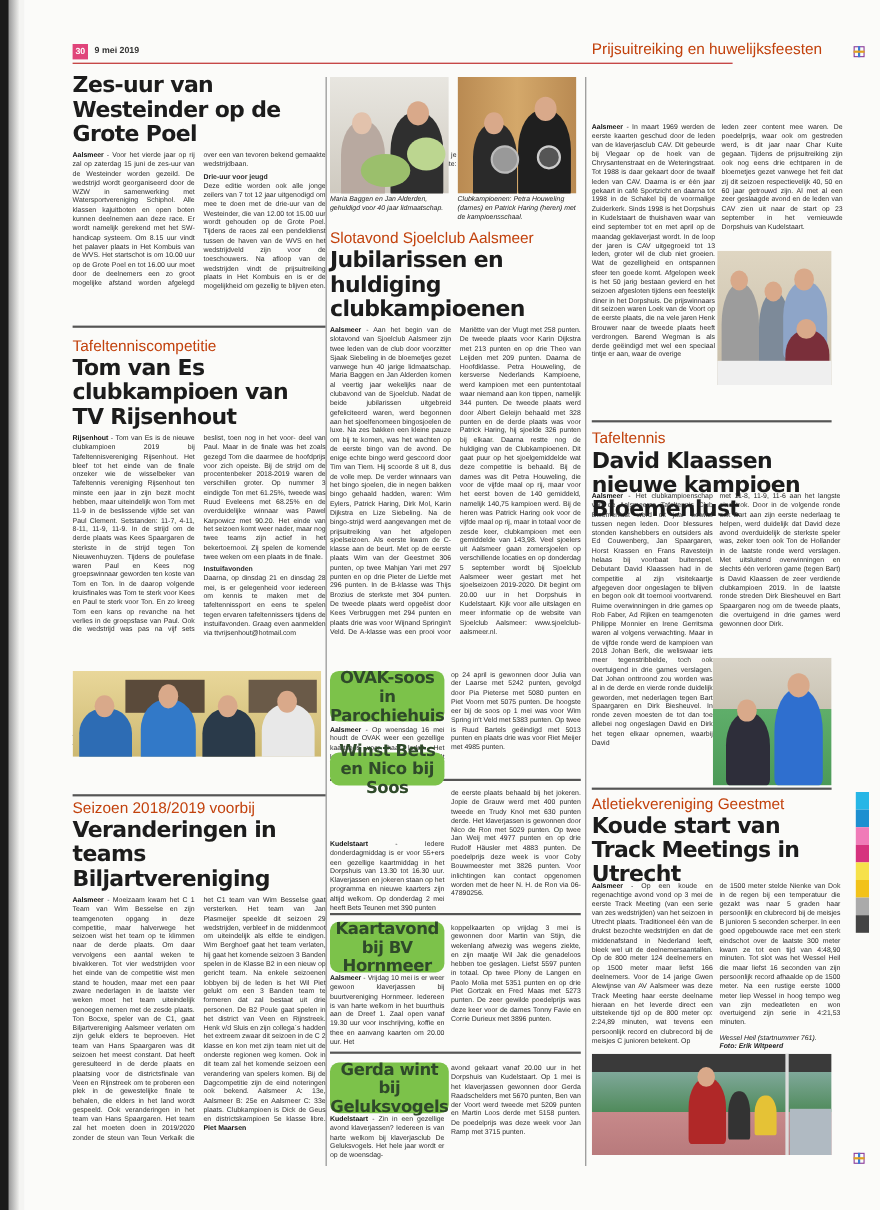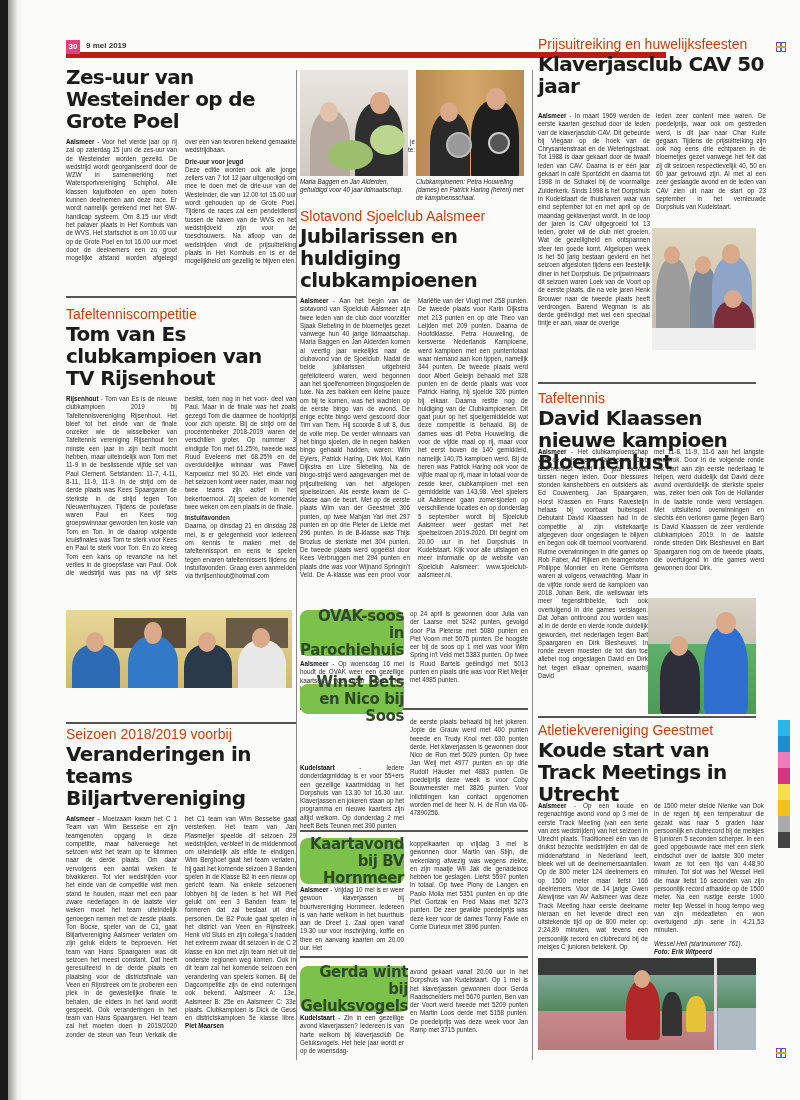--- a/index.html
+++ b/index.html
@@ -10,41 +10,41 @@
   .scan-edge2 { position: absolute; left: 8px; top: 0; width: 10px; height: 1100px; background: linear-gradient(90deg,#9a9a9a,#f4f4f2); }
   .page { position: absolute; left: 22px; top: 0; width: 778px; height: 1100px; background: #fbfbf9; }
 
   .reg { position: absolute; width: 10px; height: 10px; border: 1.5px solid #8a3a9a; }
   .reg::before { content:""; position:absolute; left:3px; top:-1px; width:1.5px; height:10px; background:#3a7bd5; }
   .reg::after { content:""; position:absolute; left:-1px; top:3px; width:10px; height:1.5px; background:#e0a020; }
 
   .colorbar { position: absolute; left: 778px; top: 720px; width: 12px; }
   .colorbar div { height: 16px; }
 
-  .header { position: absolute; left: 66px; top: 38px; width: 600px; height: 20px; border-bottom: 6px solid #b91c1c; }
+  .header { position: absolute; left: 66px; top: 38px; width: 600px; height: 20px; border-bottom: 1px solid #b91c1c; }
   .page-num { position: absolute; left: 0; top: 2px; width: 14px; height: 14px; background: #e0447a; color: #fff; font-size: 8px; font-weight: bold; text-align: center; line-height: 14px; }
   .issue-date { position: absolute; left: 20px; top: 3px; font-size: 8px; font-weight: bold; color: #333; }
 
   .article { position: absolute; }
   .kicker { font-size: 14px; color: #c2410c; letter-spacing: 0; line-height: 17px; }
   .headline { font-family: "DejaVu Sans", sans-serif; font-weight: bold; font-size: 20px; line-height: 22px; color: #1c1c1c; letter-spacing: -0.6px; }
   .body { font-size: 6.3px; line-height: 8.3px; color: #2b2b2b; text-align: justify; column-gap: 8px; }
   .body b { color: #111; }
   .body .sub { font-weight: bold; margin-top: 3px; }
   .caption { font-size: 6.3px; line-height: 8px; font-style: italic; color: #222; }
 
   .rule { position: absolute; height: 1.5px; background: #555; }
   .vrule { position: absolute; width: 1px; background: #888; }
 
   .photo { position: absolute; overflow: hidden; }
   .ph-bg { position: absolute; inset: 0; }
   .person { position: absolute; border-radius: 45% 45% 8% 8%; }
   .head { position: absolute; border-radius: 50%; background: #d9a98a; }
 
-  .green-box { position: absolute; background: #7cc24a; border-radius: 8px; display: flex; align-items: center; justify-content: center; text-align: right; font-family: "DejaVu Sans", sans-serif; font-weight: bold; color: #2f4a2a; line-height: 17px; font-size: 15px; letter-spacing: -0.4px; }
+  .green-box { position: absolute; background: #7cc24a; border-radius: 8px; display: flex; align-items: center; justify-content: center; text-align: center; font-family: "DejaVu Sans", sans-serif; font-weight: bold; color: #2f4a2a; line-height: 17px; font-size: 15px; letter-spacing: -0.4px; }
 </style>
 </head>
 <body>
 
 <div class="scan-edge"></div>
 <div class="scan-edge2"></div>
 
 <div class="page"></div>
 
 <div class="reg" style="left:776px;top:42px"></div>
@@ -109,21 +109,20 @@
     <span>- Aan het begin van de slotavond van Sjoelclub Aalsmeer zijn twee leden van de club door voorzitter Sjaak Siebeling in de bloemetjes gezet vanwege hun 40 jarige lidmaatschap. Maria Baggen en Jan Alderden komen al veertig jaar wekelijks naar de clubavond van de Sjoelclub. Nadat de beide jubilarissen uitgebreid gefeliciteerd waren, werd begonnen aan het sjoelfenomeen bingosjoelen de luxe. Na zes bakken een kleine pauze om bij te komen, was het wachten op de eerste bingo van de avond. De enige echte bingo werd gescoord door Tim van Tiem. Hij scoorde 8 uit 8, dus de volle mep. De verder winnaars van het bingo sjoelen, die in negen bakken bingo gehaald hadden, waren: Wim Eylers, Patrick Haring, Dirk Mol, Karin Dijkstra en Lize Siebeling. Na de bingo-strijd werd aangevangen met de prijsuitreiking van het afgelopen sjoelseizoen. Als eerste kwam de C-klasse aan de beurt. Met op de eerste plaats Wim van der Geestmet 306 punten, op twee Mahjan Yari met 297 punten en op drie Pieter de Liefde met 296 punten. In de B-klasse was Thijs Brozius de sterkste met 304 punten. De tweede plaats werd opgeëist door Kees Verbruggen met 294 punten en plaats drie was voor Wijnand Springin't Veld. De A-klasse was</span>
     <span>een prooi voor Mariëtte van der Vlugt met 258 punten. De tweede plaats voor Karin Dijkstra met 213 punten en op drie Theo van Leijden met 209 punten. Daarna de Hoofdklasse. Petra Houweling, de kersverse Nederlands Kampioene, werd kampioen met een puntentotaal waar niemand aan kon tippen, namelijk 344 punten. De tweede plaats werd door Albert Geleijn behaald met 328 punten en de derde plaats was voor Patrick Haring, hij sjoelde 326 punten bij elkaar. Daarna restte nog de huldiging van de Clubkampioenen. Dit gaat puur op het sjoelgemiddelde wat deze competitie is behaald. Bij de dames was dit Petra Houweling, die voor de vijfde maal op rij, maar voor het eerst boven de 140 gemiddeld, namelijk 140,75 kampioen werd. Bij de heren was Patrick Haring ook voor de vijfde maal op rij, maar in totaal voor de zesde keer, clubkampioen met een gemiddelde van 143,98. Veel sjoelers uit Aalsmeer gaan zomersjoelen op verschillende locaties en op donderdag 5 september wordt bij Sjoelclub Aalsmeer weer gestart met het sjoelseizoen 2019-2020. Dit begint om 20.00 uur in het Dorpshuis in Kudelstaart. Kijk voor alle uitslagen en meer informatie op de website van Sjoelclub Aalsmeer: www.sjoelclub-aalsmeer.nl.</span>
   </div>
 </div>
 
 <div class="vrule" style="left:296px;top:70px;height:990px"></div>
 <div class="vrule" style="left:532px;top:70px;height:990px"></div>
 
 <div class="article" style="left:538px;top:36px;width:228px">
   <div class="kicker">Prijsuitreiking en huwelijksfeesten</div>
-  <div class="headline">Klaverjasclub CAV 50 jaar</div>
   <div class="body" style="position:absolute;left:0;top:76px;width:112px;height:260px">
     <b>Aalsmeer</b>
     <span>- In maart 1969 werden de eerste kaarten geschud door de leden van de klaverjasclub CAV. Dit gebeurde bij Vlegaar op de hoek van de Chrysantenstraat en de Weteringstraat. Tot 1988 is daar gekaart door de twaalf leden van CAV. Daarna is er één jaar gekaart in café Sportzicht en daarna tot 1998 in de Schakel bij de voormalige Zuiderkerk. Sinds 1998 is het Dorpshuis in Kudelstaart de thuishaven waar van eind september tot en met april op de maandag geklaverjast wordt. In de loop der jaren is CAV uitgegroeid tot 13 leden, groter wil de club niet groeien. Wat de gezelligheid en ontspannen sfeer ten goede komt. Afgelopen week is het 50 jarig bestaan gevierd en het seizoen afgesloten tijdens een feestelijk diner in het Dorpshuis. De prijswinnaars dit seizoen waren Loek van de Voort op de eerste plaats, die na vele jaren Henk Brouwer naar de tweede plaats heeft verdrongen. Barend Wegman is als derde geëindigd met wel een speciaal tintje er aan, waar de overige</span>
   </div>
   <div class="body" style="position:absolute;left:118px;top:76px;width:110px;height:64px">
     <span>leden zeer content mee waren. De poedelprijs, waar ook om gestreden werd, is dit jaar naar Char Kuite gegaan. Tijdens de prijsuitreiking zijn ook nog eens drie echtparen in de bloemetjes gezet vanwege het feit dat zij dit seizoen respectievelijk 40, 50 en 60 jaar getrouwd zijn. Al met al een zeer geslaagde avond en de leden van CAV zien uit naar de start op 23 september in het vernieuwde Dorpshuis van Kudelstaart.</span>
   </div>
 </div>
 <div class="photo" style="left:652px;top:228px;width:104px;height:122px">
   <div class="ph-bg" style="background:linear-gradient(180deg,#dfd6c2,#c6bca8)"></div>

